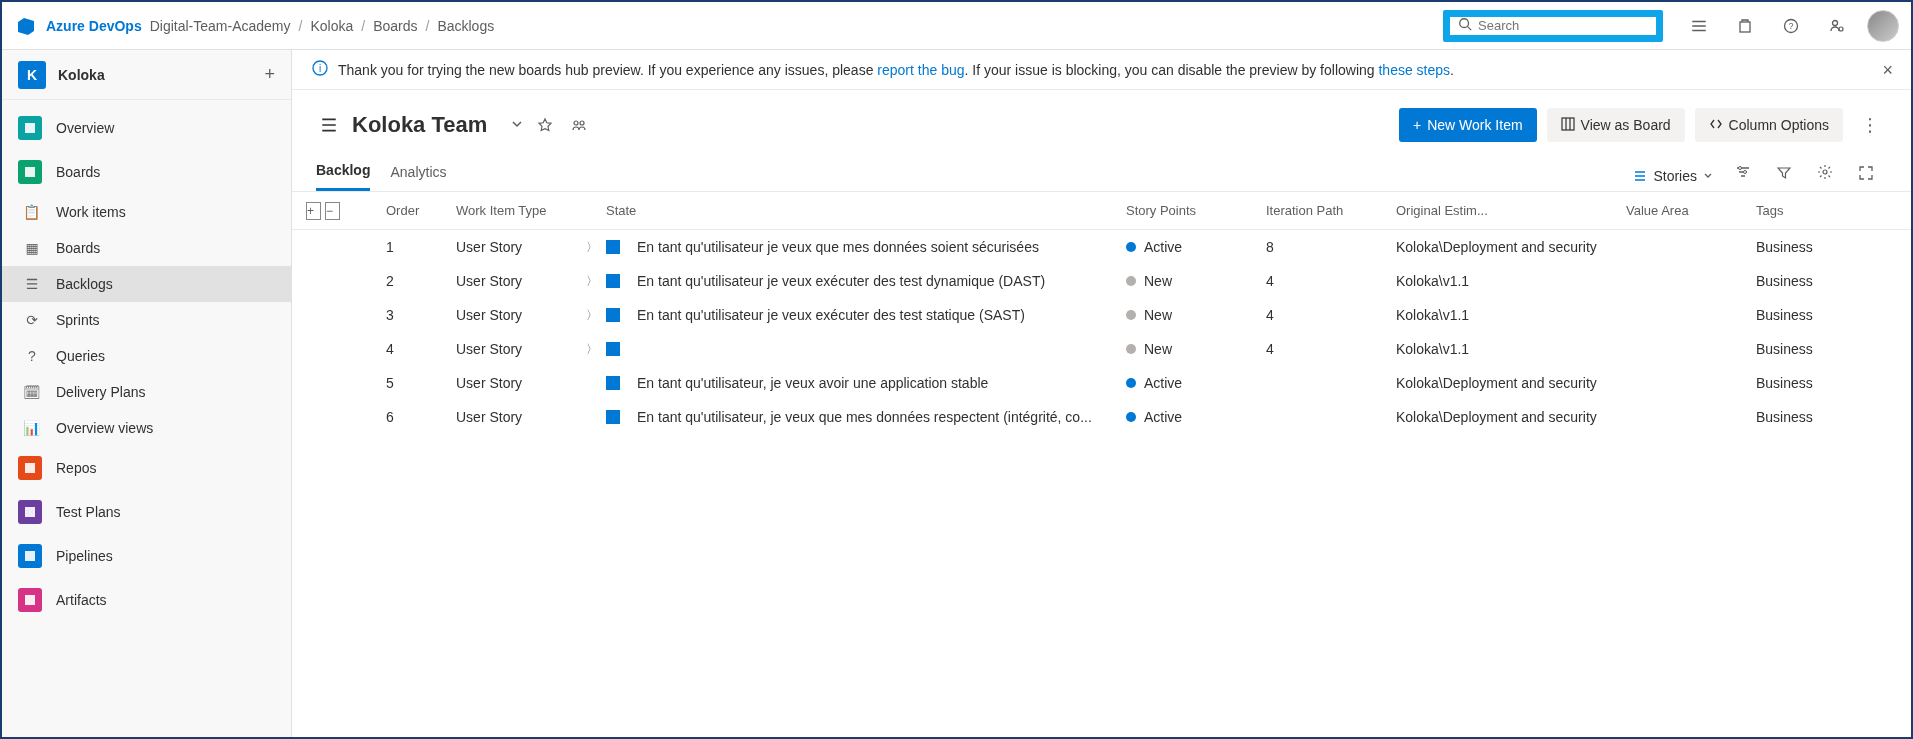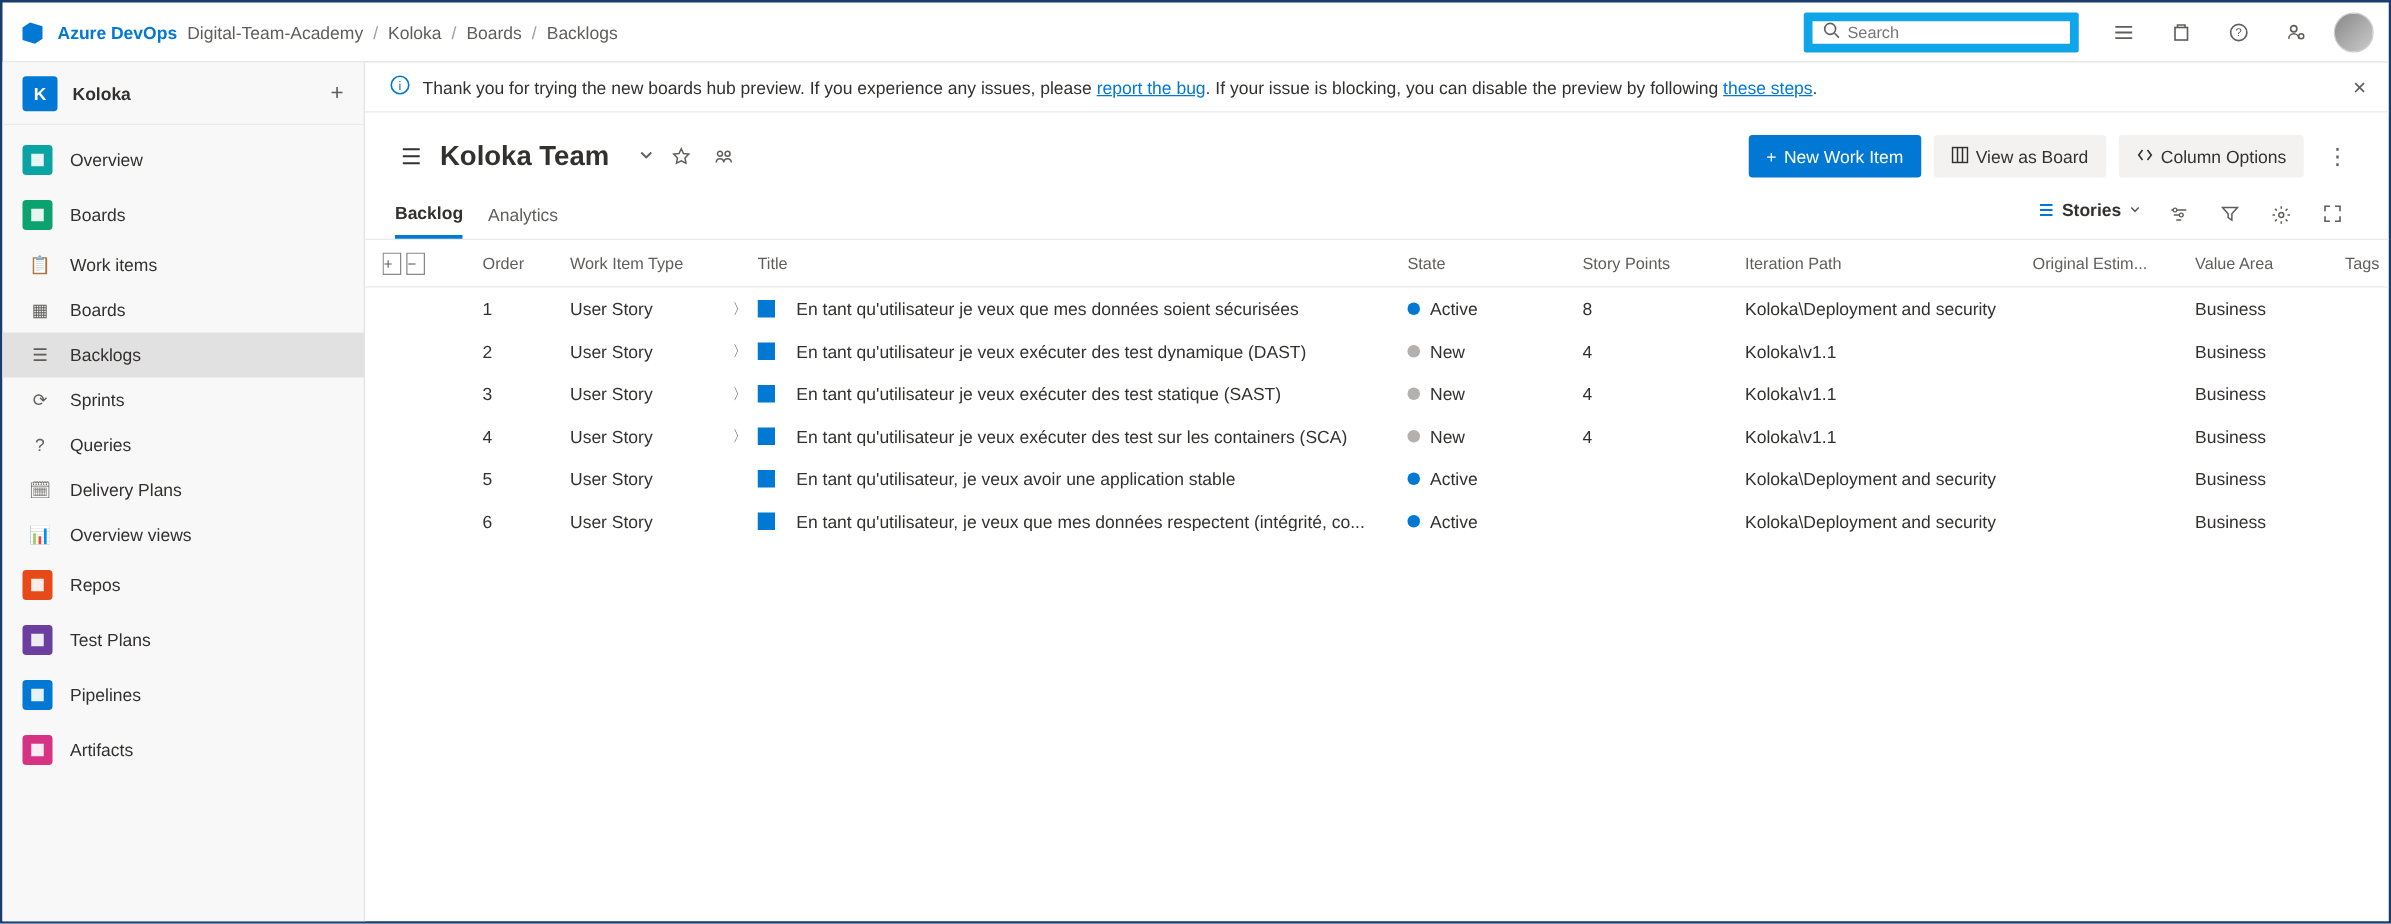--- a/index.html
+++ b/index.html
@@ -33,37 +33,37 @@
 .nav-item { display: flex; align-items: center; height: 44px; padding: 0 16px; gap: 14px; cursor: pointer; color: #323130; }
 .nav-item .tile { width: 24px; height: 24px; border-radius: 3px; display: flex; align-items: center; justify-content: center; }
 .nav-sub { display: flex; align-items: center; height: 36px; padding: 0 16px 0 20px; gap: 14px; cursor: pointer; color: #323130; font-size: 14px; }
 .nav-sub.active { background: #e1e1e1; }
 .nav-sub .sub-icon { width: 20px; color: #605e5c; display:flex; align-items:center; justify-content:center; }
 
 
 .main { flex: 1; display: flex; flex-direction: column; min-width: 0; }
 .info-banner { display: flex; align-items: center; padding: 10px 20px; gap: 10px; border-bottom: 1px solid #eaeaea; position: relative; }
 .info-banner .banner-text { color: #323130; }
-.info-banner a { color: #0078d4; text-decoration: underline; cursor: pointer; }
+.info-banner a { color: #0078d4; cursor: pointer; }
 .banner-close { position: absolute; right: 18px; top: 10px; font-size: 18px; color: #605e5c; cursor: pointer; }
 
 .toolbar { display: flex; align-items: center; padding: 18px 24px 10px 24px; gap: 10px; }
 .team-title { display: flex; align-items: center; gap: 24px; }
 .team-title h1 { font-size: 22px; font-weight: 600; }
 .icon-ghost { color: #605e5c; cursor: pointer; padding: 4px; display:inline-flex; }
 .toolbar-spacer { flex: 1; }
 .btn { display: inline-flex; align-items: center; gap: 6px; height: 34px; padding: 0 14px; border-radius: 3px; cursor: pointer; font-size: 14px; border: none; }
 .btn-primary { background: #0078d4; color: #fff; }
 .btn-secondary { background: #f3f2f1; color: #323130; }
 .overflow-dots { padding: 0 8px; cursor: pointer; color: #605e5c; font-size:18px; }
 
 .tabs { display: flex; align-items: center; padding: 0 24px; border-bottom: 1px solid #eaeaea; gap: 20px; }
 .tab { padding: 10px 0; cursor: pointer; color: #605e5c; }
 .tab.active { color: #323130; font-weight: 600; border-bottom: 3px solid #0078d4; }
-.tabs-right { margin-left: auto; display: flex; align-items: flex-start; gap: 18px; color: #605e5c; padding-right: 10px; font-weight: bold; }
+.tabs-right { margin-left: auto; display: flex; align-items: flex-end; gap: 18px; color: #605e5c; padding-right: 10px; }
 .level-picker { display: inline-flex; align-items: center; gap: 6px; color: #323130; cursor: pointer; }
 
 
 .grid { flex: 1; overflow: auto; }
 .grid-head, .grid-row { display: grid; grid-template-columns: 40px 40px 70px 130px 20px 520px 140px 130px 230px 130px 120px 80px; align-items: center; }
 .grid-head { height: 38px; font-size: 13px; color: #605e5c; border-bottom: 1px solid #eaeaea; padding-left: 14px; }
 .grid-head div { white-space: nowrap; overflow: hidden; text-overflow: ellipsis; padding-right: 6px; }
 .grid-row { height: 34px; font-size: 14px; padding-left: 14px; }
 .grid-row .title-cell { display: flex; align-items: center; gap: 17px; overflow:hidden; }
 .grid-row .title-cell .wi-icon { width: 14px; height: 14px; background: #0078d4; display:inline-block; }
@@ -332,21 +332,20 @@
       <div class="grid">
         <div class="grid-head">
           <div class="expand-collapse">
             <div class="sq-btn">+</div>
             <div class="sq-btn">−</div>
           </div>
           <div></div>
           <div>Order</div>
           <div>Work Item Type</div>
           <div></div>
-          <div>Title</div>
           <div>State</div>
           <div>Story Points</div>
           <div>Iteration Path</div>
           <div>Original Estim...</div>
           <div>Value Area</div>
           <div>Tags</div>
         </div>
         <div id="grid-body">
             <div class="grid-row">
     <div></div>
@@ -409,21 +408,20 @@
     <div></div>
             </div>
             <div class="grid-row">
     <div></div>
     <div></div>
     <div>4</div>
     <div>User Story</div>
     <div><span class="chevron">〉</span></div>
     <div class="title-cell">
       <span class="wi-icon"></span>
-      <span class="title-text">En tant qu'utilisateur je veux exécuter des test sur les containers (SCA)</span>
     </div>
     <div class="state-cell">
       <span class="state-dot new"></span>
       <span>New</span>
     </div>
     <div>4</div>
     <div>Koloka\v1.1</div>
     <div></div>
     <div>Business</div>
     <div></div>

